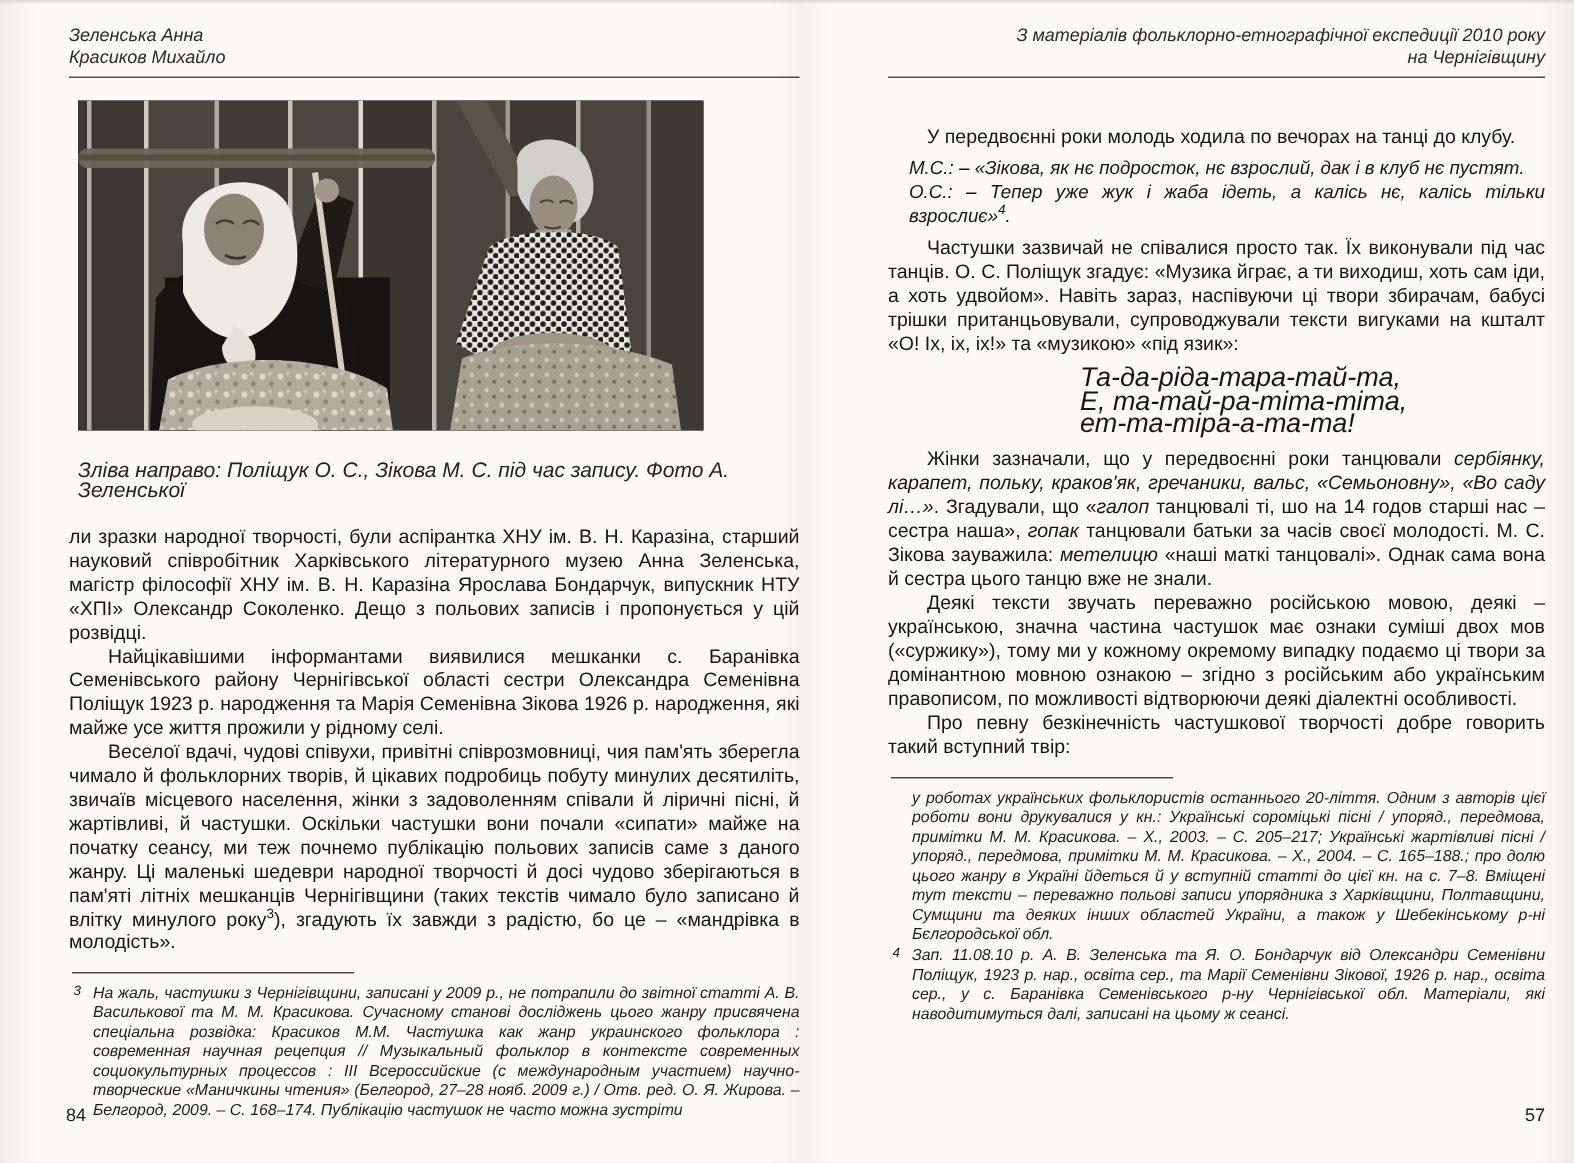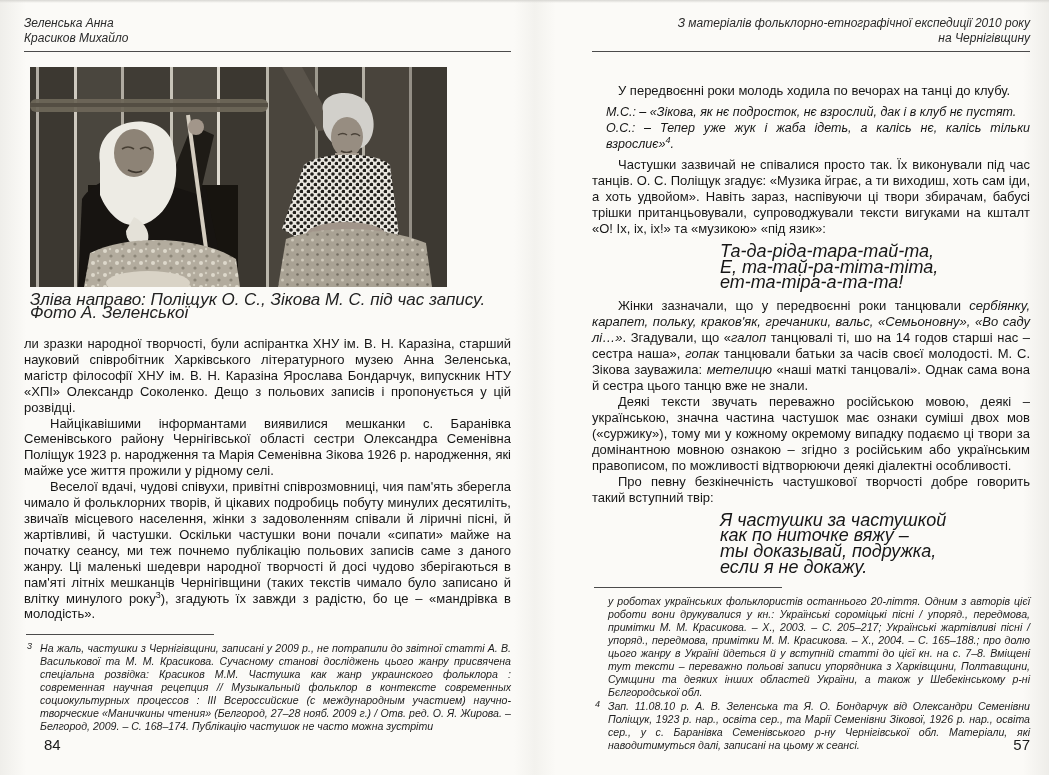--- a/index.html
+++ b/index.html
@@ -9,41 +9,41 @@
     font-family:"Liberation Sans","DejaVu Sans",sans-serif;
     color:#1a1a1a;
     -webkit-font-smoothing:antialiased;
   }
   .spread{
     position:relative;width:1049px;height:775px;overflow:hidden;
     background:linear-gradient(90deg,#efeeea 0%,#fbfaf7 2.5%,#fbfaf7 49%,#f3f2ee 51%,#fbfaf7 53%,#fbfaf7 97.5%,#eeede9 100%);
   }
   .edge-top{position:absolute;left:0;top:0;width:100%;height:3px;background:linear-gradient(180deg,#d8d7d3,transparent);}
   
-  .page-left{position:absolute;left:24px;top:16px;width:487px;}
+  .page-left{position:absolute;left:46px;top:16px;width:487px;}
   .page-right{position:absolute;left:592px;top:16px;width:438px;}
   .running-head{font-style:italic;font-size:12px;line-height:15px;color:#2a2a2a;}
   .running-head.right{text-align:right;}
   .head-rule{border:0;border-top:1.6px solid #4b4b4b;margin:5px 0 0 0;}
   .photo-wrap{margin:15px 0 0 6px;width:417px;height:220px;background:#3e3a33;}
   .photo-wrap svg{display:block;}
-  .caption{margin:6px 0 0 6px;font-style:italic;font-size:17px;line-height:13px;color:#222;}
+  .caption{margin:20px 0 0 6px;font-style:italic;font-size:14px;line-height:13px;color:#222;}
   .bodytext{margin-top:17px;font-size:13px;line-height:15.9px;text-align:justify;color:#161616;}
   .page-right .bodytext{margin-top:31px;line-height:16px;}
   .para{margin:0;}
   .para.ind{text-indent:26px;}
   .it{font-style:italic;}
   sup{font-size:9px;line-height:0;vertical-align:super;}
   .quote{margin:5px 0 5px 14px;font-size:12.5px;line-height:16px;}
   .verse{margin:7px 0 7px 128px;font-size:18px;line-height:15.6px;font-style:italic;}
   .fn-rule{border:0;border-top:1.3px solid #4b4b4b;width:188px;margin:12px 0 7px 2px;}
   .footnotes{font-size:10.6px;line-height:13px;text-align:justify;color:#1d1d1d;}
   .fn{position:relative;padding-left:16px;margin:0 0 1px 0;font-style:italic;}
   .fn-num{position:absolute;left:3px;top:-2px;font-size:9px;font-style:italic;}
-  .page-num{position:absolute;top:736px;font-size:15px;color:#1a1a1a;}
+  .page-num{position:absolute;top:736px;font-size:12px;color:#1a1a1a;}
   .page-num.left{left:44px;}
   .page-num.right{left:960px;width:70px;text-align:right;}
 </style>
 </head>
 <body>
 
 <div class="spread">
   <div class="edge-top"></div>
 
   <div class="page-left">
@@ -161,26 +161,20 @@
         </div>
         <div class="para ind"><span>Частушки зазвичай не співалися просто так. Їх виконували під час танців. О. С. Поліщук згадує: «Музика йграє, а ти виходиш, хоть сам іди, а хоть удвойом». Навіть зараз, наспівуючи ці твори збирачам, бабусі трішки пританцьовували, супроводжували тексти вигуками на кшталт «О! Іх, іх, іх!» та «музикою» «під язик»:</span></div>
         <div class="verse">
           <div>Та-да-ріда-тара-тай-та,</div>
           <div>Е, та-тай-ра-тіта-тіта,</div>
           <div>ет-та-тіра-а-та-та!</div>
         </div>
         <div class="para ind"><span>Жінки зазначали, що у передвоєнні роки танцювали </span><span class="it">сербіянку, карапет, польку, краков'як, гречаники, вальс, «Семьоновну», «Во саду лі…»</span><span>. Згадували, що «</span><span class="it">галоп</span><span> танцювалі ті, шо на 14 годов старші нас – сестра наша», </span><span class="it">гопак</span><span> танцювали батьки за часів своєї молодості. М. С. Зікова зауважила: </span><span class="it">метелицю</span><span> «наші маткі танцовалі». Однак сама вона й сестра цього танцю вже не знали.</span></div>
         <div class="para ind"><span>Деякі тексти звучать переважно російською мовою, деякі – українською, значна частина частушок має ознаки суміші двох мов («суржику»), тому ми у кожному окремому випадку подаємо ці твори за домінантною мовною ознакою – згідно з російським або українським правописом, по можливості відтворюючи деякі діалектні особливості.</span></div>
         <div class="para ind"><span>Про певну безкінечність частушкової творчості добре говорить такий вступний твір:</span></div>
-        <div class="verse">
-          <div>Я частушки за частушкой</div>
-          <div>как по ниточке вяжу –</div>
-          <div>ты доказывай, подружка,</div>
-          <div>если я не докажу.</div>
-        </div>
       </div>
 
     <hr class="fn-rule">
     <div class="footnotes">
         <div class="fn"><span class="it">у роботах українських фольклористів останнього 20-ліття. Одним з авторів цієї роботи вони друкувалися у кн.: Українські сороміцькі пісні / упоряд., передмова, примітки М. М. Красикова. – Х., 2003. – С. 205–217; Українські жартівливі пісні / упоряд., передмова, примітки М. М. Красикова. – Х., 2004. – С. 165–188.; про долю цього жанру в Україні йдеться й у вступній статті до цієї кн. на с. 7–8. Вміщені тут тексти – переважно польові записи упорядника з Харківщини, Полтавщини, Сумщини та деяких інших областей України, а також у Шебекінському р-ні Бєлгородської обл.</span></div>
         <div class="fn"><span class="fn-num">4</span><span class="it">Зап. 11.08.10 р. А. В. Зеленська та Я. О. Бондарчук від Олександри Семенівни Поліщук, 1923 р. нар., освіта сер., та Марії Семенівни Зікової, 1926 р. нар., освіта сер., у с. Баранівка Семенівського р-ну Чернігівської обл. Матеріали, які наводитимуться далі, записані на цьому ж сеансі.</span></div>
       </div>
   </div>
   <div class="page-num right">57</div>
 </div>

